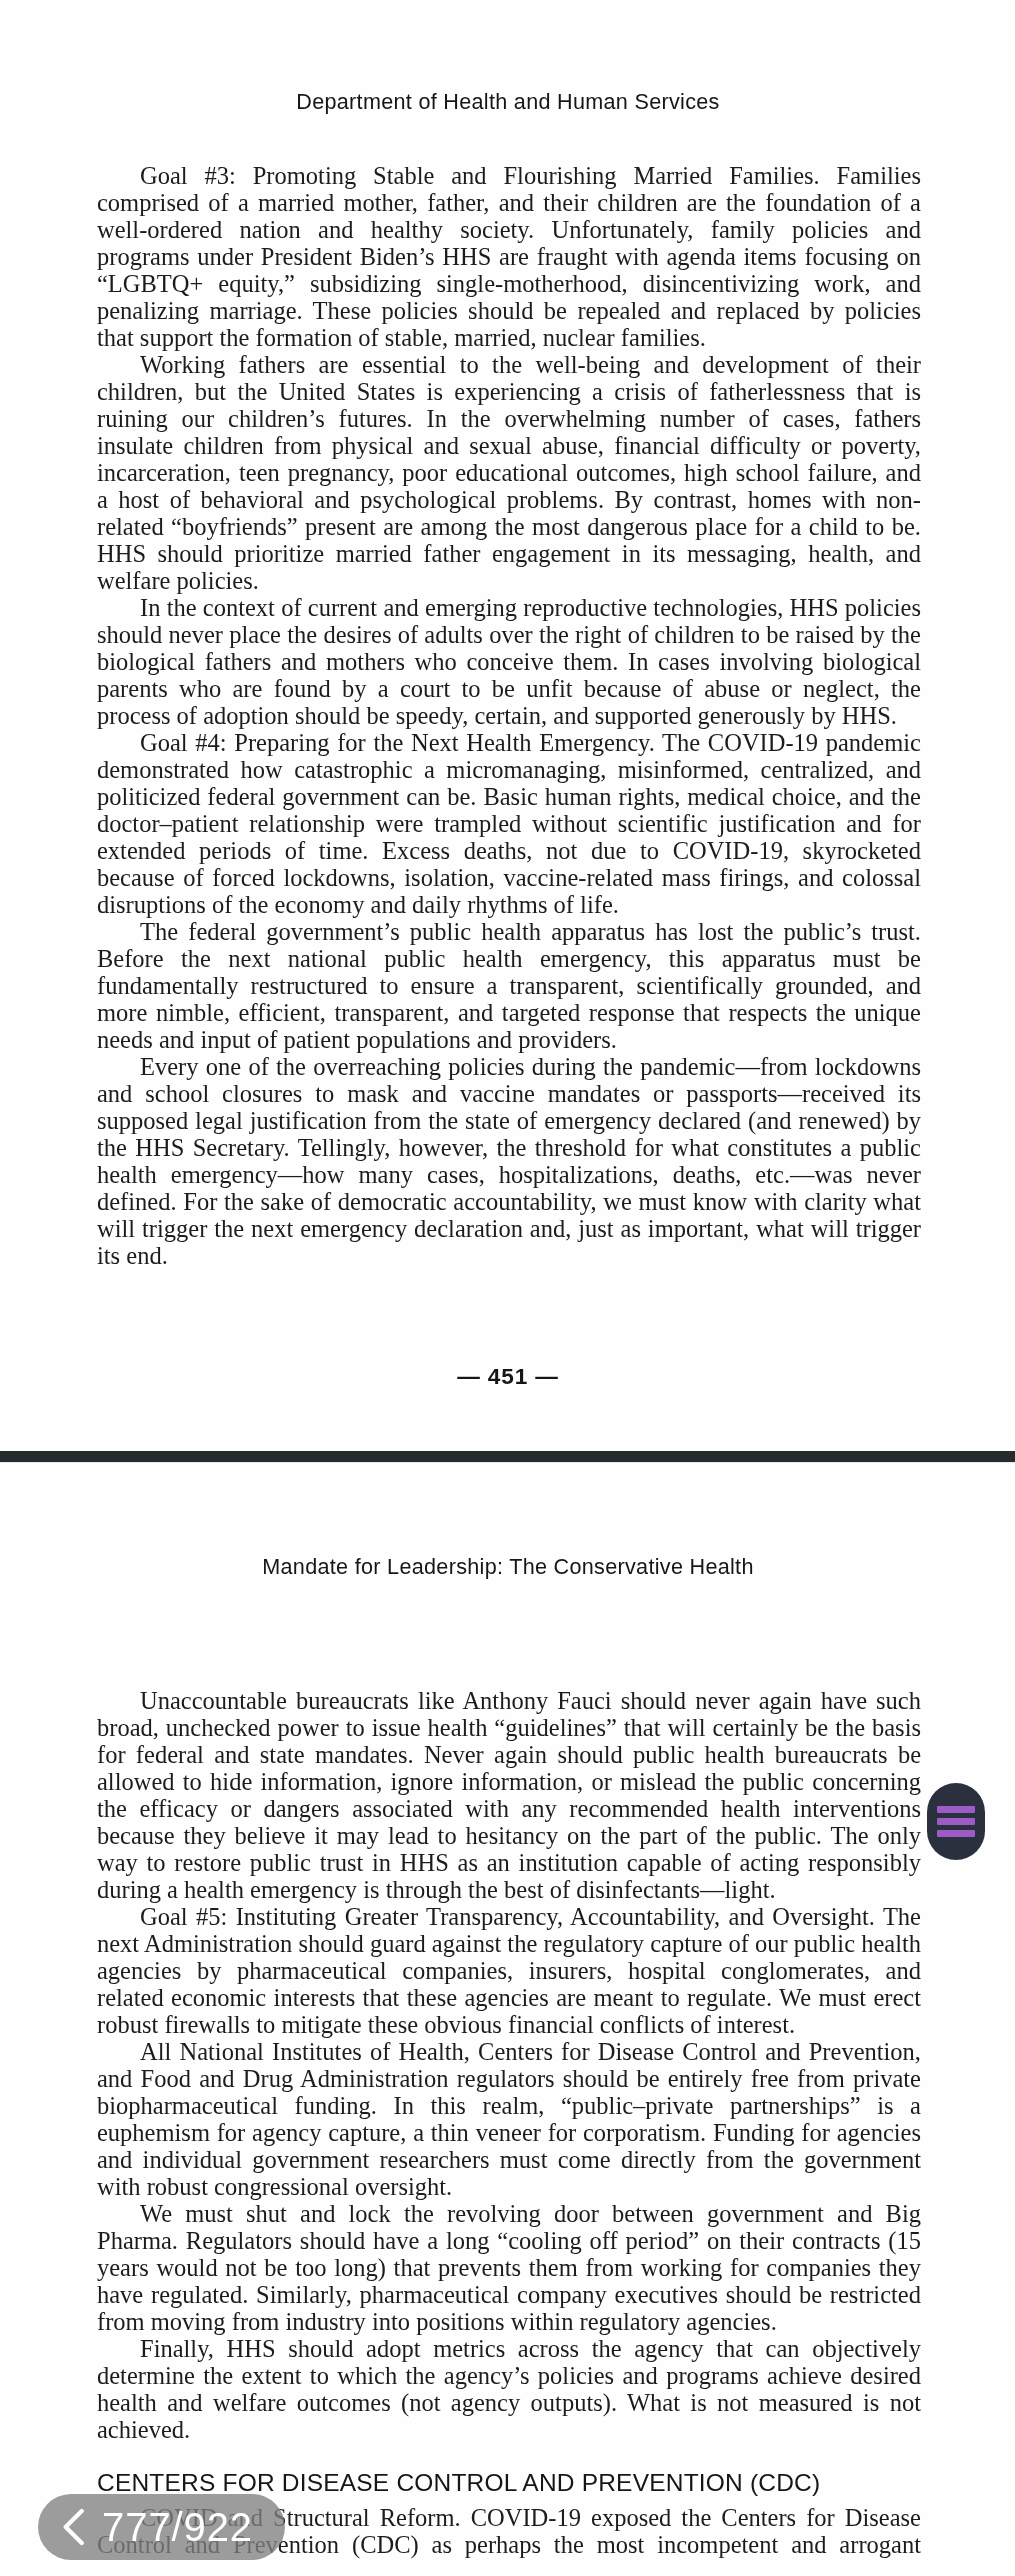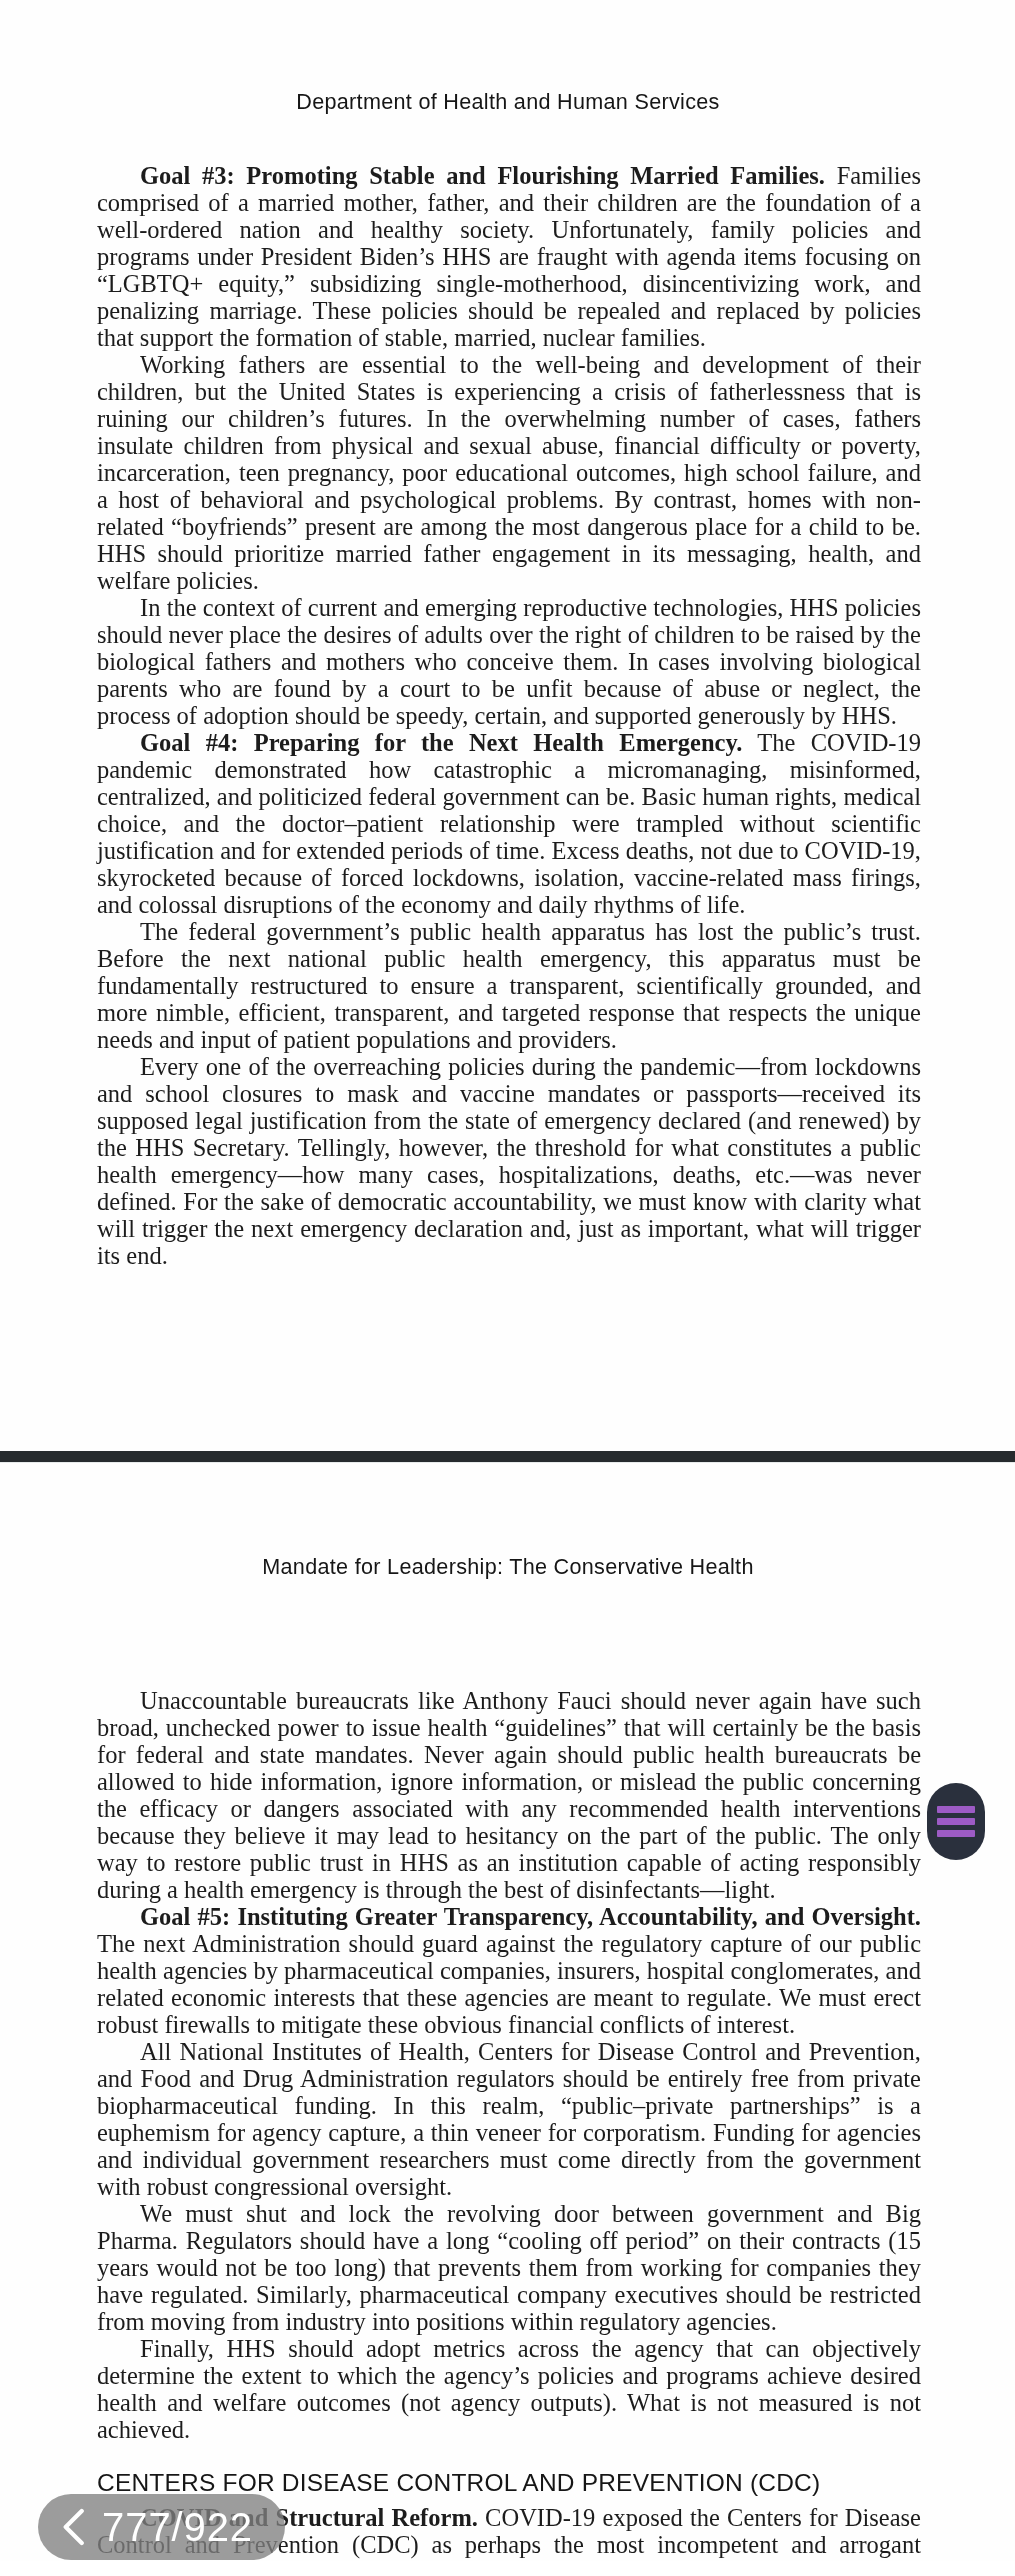--- a/index.html
+++ b/index.html
@@ -27,21 +27,21 @@
   .rh-1{top:89px;}
   .rh-2{top:1554px;}
   .page-body{
     position:absolute;left:97px;width:824px;
     font-size:24.5px;line-height:27px;color:var(--text);
     text-align:justify;
   }
   .body-1{top:162px;}
   .body-2{top:1687px;}
   .page-body p{text-indent:43px;text-align:justify;}
-  .page-body p b{font-weight:700;}
+  .page-body p b{font-weight:400;}
   .folio{
     position:absolute;top:1364px;left:0;width:1016px;text-align:center;
     font-family:"Liberation Sans",sans-serif;font-size:22.6px;font-weight:700;
     letter-spacing:0.9px;color:var(--header-text);
   }
   .separator{
     position:absolute;top:1451px;left:0;width:1016px;height:12.2px;
     background:var(--separator);
     border-bottom:1.9px solid #e7ebeb;
   }
@@ -80,20 +80,21 @@
 
   <div class="page-body body-1">
     <p><b>Goal #3: Promoting Stable and Flourishing Married Families.</b> <span>Families comprised of a married mother, father, and their children are the foundation of a well-ordered nation and healthy society. Unfortunately, family policies and programs under President Biden’s HHS are fraught with agenda items focusing on “LGBTQ+ equity,” subsidizing single-motherhood, disincentivizing work, and penalizing marriage. These policies should be repealed and replaced by policies that support the formation of stable, married, nuclear families.</span></p>
     <p><b></b> <span>Working fathers are essential to the well-being and development of their children, but the United States is experiencing a crisis of fatherlessness that is ruining our children’s futures. In the overwhelming number of cases, fathers insulate children from physical and sexual abuse, financial difficulty or poverty, incarceration, teen pregnancy, poor educational outcomes, high school failure, and a host of behavioral and psychological problems. By contrast, homes with non-related “boyfriends” present are among the most dangerous place for a child to be. HHS should prioritize married father engagement in its messaging, health, and welfare policies.</span></p>
     <p><b></b> <span>In the context of current and emerging reproductive technologies, HHS policies should never place the desires of adults over the right of children to be raised by the biological fathers and mothers who conceive them. In cases involving biological parents who are found by a court to be unfit because of abuse or neglect, the process of adoption should be speedy, certain, and supported generously by HHS.</span></p>
     <p><b>Goal #4: Preparing for the Next Health Emergency.</b> <span>The COVID-19 pandemic demonstrated how catastrophic a micromanaging, misinformed, centralized, and politicized federal government can be. Basic human rights, medical choice, and the doctor–patient relationship were trampled without scientific justification and for extended periods of time. Excess deaths, not due to COVID-19, skyrocketed because of forced lockdowns, isolation, vaccine-related mass firings, and colossal disruptions of the economy and daily rhythms of life.</span></p>
     <p><b></b> <span>The federal government’s public health apparatus has lost the public’s trust. Before the next national public health emergency, this apparatus must be fundamentally restructured to ensure a transparent, scientifically grounded, and more nimble, efficient, transparent, and targeted response that respects the unique needs and input of patient populations and providers.</span></p>
     <p><b></b> <span>Every one of the overreaching policies during the pandemic—from lockdowns and school closures to mask and vaccine mandates or passports—received its supposed legal justification from the state of emergency declared (and renewed) by the HHS Secretary. Tellingly, however, the threshold for what constitutes a public health emergency—how many cases, hospitalizations, deaths, etc.—was never defined. For the sake of democratic accountability, we must know with clarity what will trigger the next emergency declaration and, just as important, what will trigger its end.</span></p>
   </div>
 
+  <div class="folio">— 451 —</div>
 
   <div class="separator"></div>
 
   <div class="running-header rh-2">Mandate for Leadership: The Conservative Health</div>
 
   <div class="page-body body-2">
     <p><b></b> <span>Unaccountable bureaucrats like Anthony Fauci should never again have such broad, unchecked power to issue health “guidelines” that will certainly be the basis for federal and state mandates. Never again should public health bureaucrats be allowed to hide information, ignore information, or mislead the public concerning the efficacy or dangers associated with any recommended health interventions because they believe it may lead to hesitancy on the part of the public. The only way to restore public trust in HHS as an institution capable of acting responsibly during a health emergency is through the best of disinfectants—light.</span></p>
     <p><b>Goal #5: Instituting Greater Transparency, Accountability, and Oversight.</b> <span>The next Administration should guard against the regulatory capture of our public health agencies by pharmaceutical companies, insurers, hospital conglomerates, and related economic interests that these agencies are meant to regulate. We must erect robust firewalls to mitigate these obvious financial conflicts of interest.</span></p>
     <p><b></b> <span>All National Institutes of Health, Centers for Disease Control and Prevention, and Food and Drug Administration regulators should be entirely free from private biopharmaceutical funding. In this realm, “public–private partnerships” is a euphemism for agency capture, a thin veneer for corporatism. Funding for agencies and individual government researchers must come directly from the government with robust congressional oversight.</span></p>
     <p><b></b> <span>We must shut and lock the revolving door between government and Big Pharma. Regulators should have a long “cooling off period” on their contracts (15 years would not be too long) that prevents them from working for companies they have regulated. Similarly, pharmaceutical company executives should be restricted from moving from industry into positions within regulatory agencies.</span></p>

